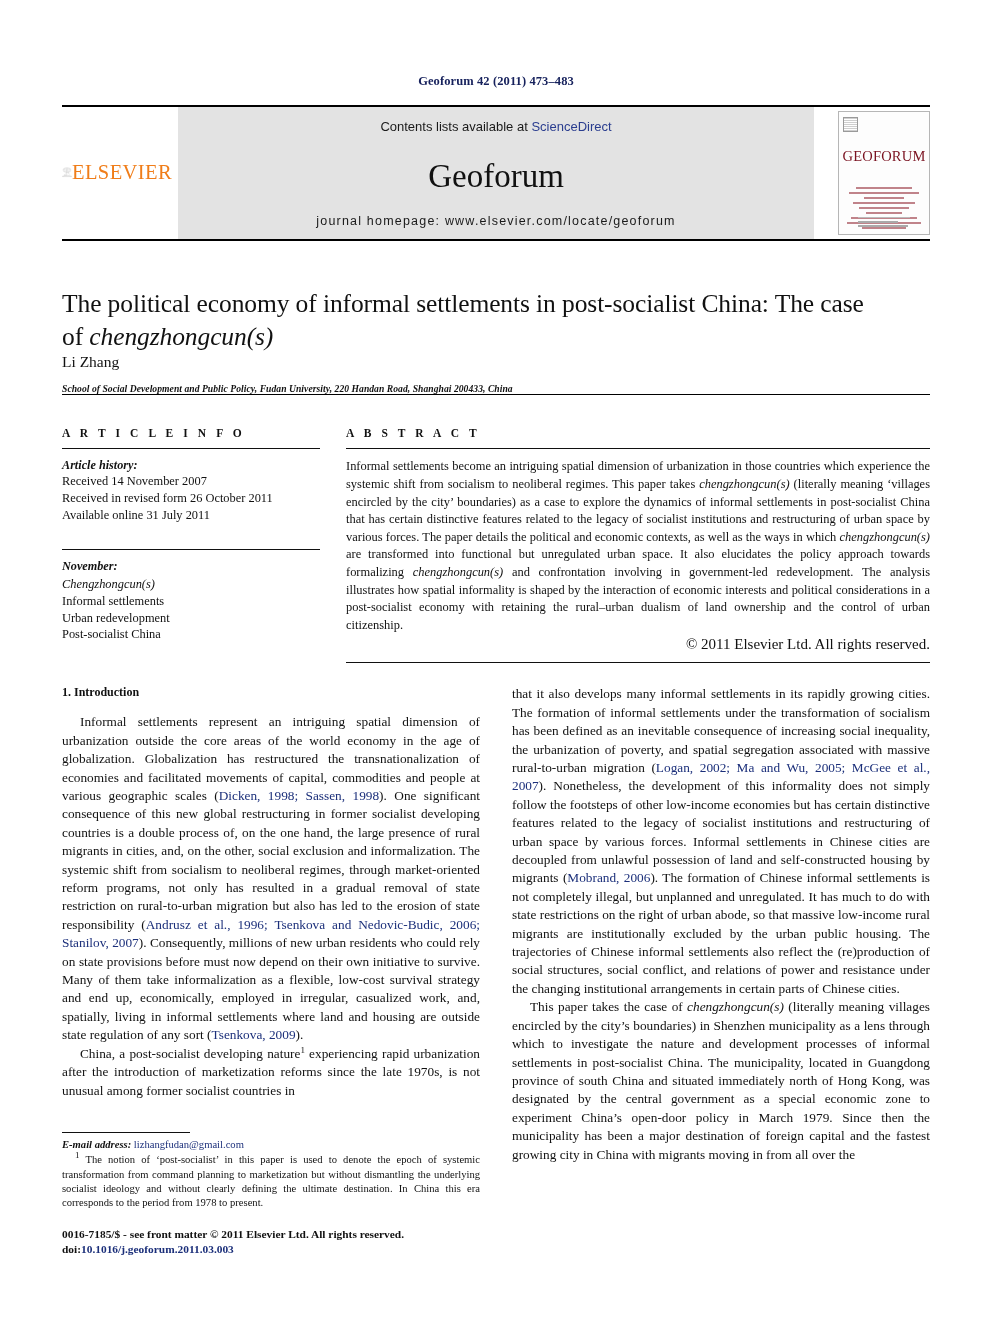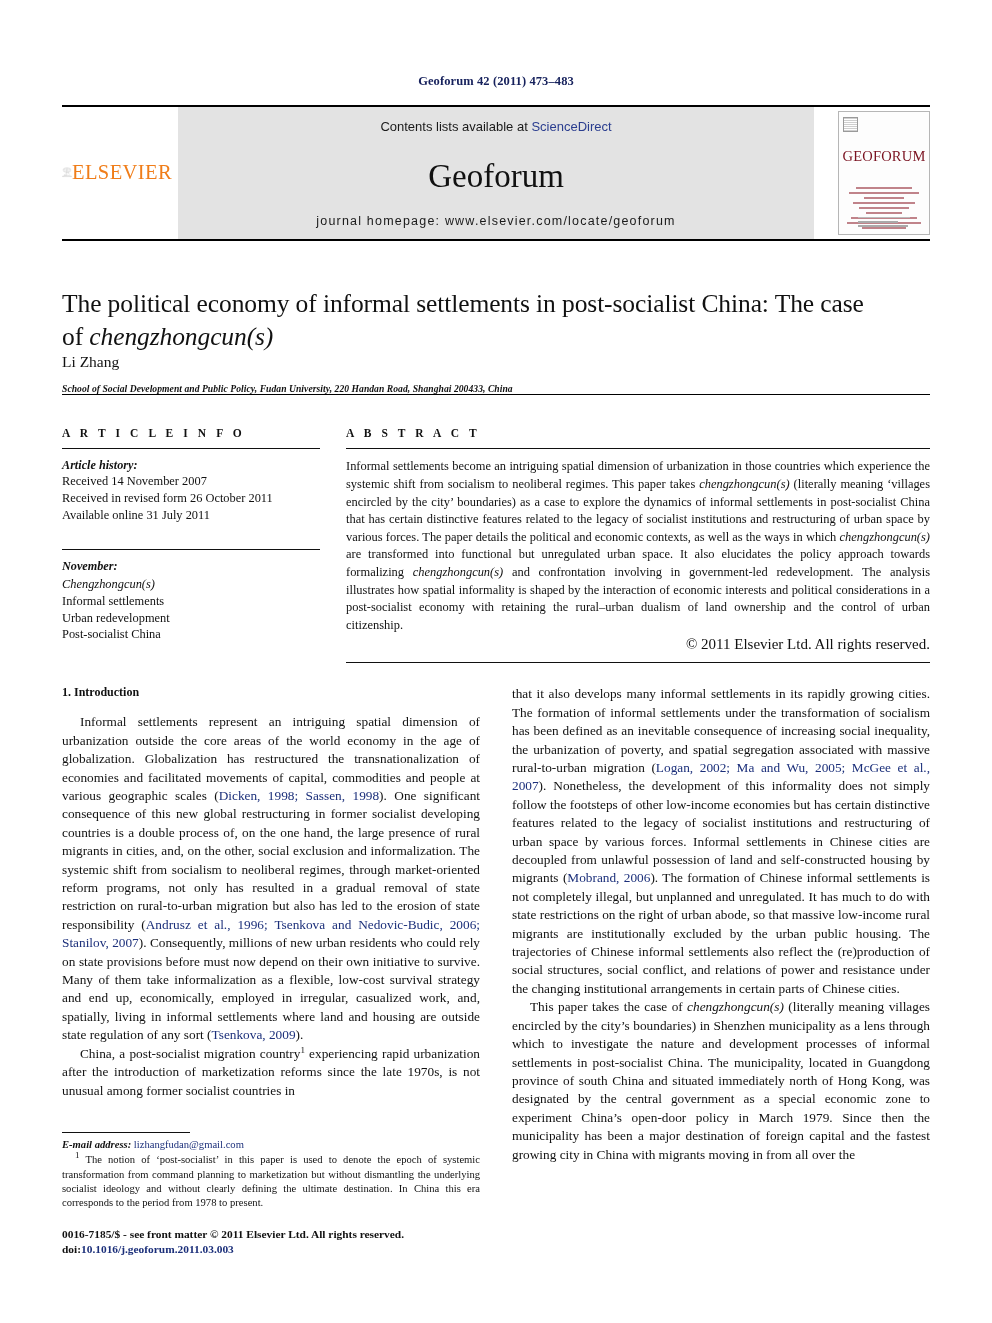--- a/index.html
+++ b/index.html
@@ -397,21 +397,21 @@
     </div>
   </div>
 
   <div class="body-cols">
 
     <div class="bcol" style="height:572px">
       <h2 class="h1">1. Introduction</h2>
 
       <p class="para"><span>Informal settlements represent an intriguing spatial dimension of urbanization outside the core areas of the world economy in the age of globalization. Globalization has restructured the transnationalization of economies and facilitated movements of capital, commodities and people at various geographic scales (</span><span class="cite">Dicken, 1998; Sassen, 1998</span><span>). One significant consequence of this new global restructuring in former socialist developing countries is a double process of, on the one hand, the large presence of rural migrants in cities, and, on the other, social exclusion and informalization. The systemic shift from socialism to neoliberal regimes, through market-oriented reform programs, not only has resulted in a gradual removal of state restriction on rural-to-urban migration but also has led to the erosion of state responsibility (</span><span class="cite">Andrusz et al., 1996; Tsenkova and Nedovic-Budic, 2006; Stanilov, 2007</span><span>). Consequently, millions of new urban residents who could rely on state provisions before must now depend on their own initiative to survive. Many of them take informalization as a flexible, low-cost survival strategy and end up, economically, employed in irregular, casualized work, and, spatially, living in informal settlements where land and housing are outside state regulation of any sort (</span><span class="cite">Tsenkova, 2009</span><span>).</span></p>
 
-      <p class="para"><span>China, a post-socialist migration country</span><sup class="fn">1</sup><span> experiencing rapid urbanization after the introduction of marketization reforms since the late 1970s, is not unusual among former socialist countries in</span></p>
+      <p class="para"><span>China, a post-socialist developing nature</span><sup class="fn">1</sup><span> experiencing rapid urbanization after the introduction of marketization reforms since the late 1970s, is not unusual among former socialist countries in</span></p>
 
       <div class="footnote-wrap">
         <div class="fn-rule"></div>
         <div class="fn-line">
           <span class="fn-email-label">E-mail address:</span>
           <span class="fn-email">lizhangfudan@gmail.com</span>
         </div>
         <div class="fn-line fn-note"><sup class="fn">1</sup><span> The notion of ‘post-socialist’ in this paper is used to denote the epoch of systemic transformation from command planning to marketization but without dismantling the underlying socialist ideology and without clearly defining the ultimate destination. In China this era corresponds to the period from 1978 to present.</span></div>
         <div class="issn-block">
           <div>0016-7185/$ - see front matter © 2011 Elsevier Ltd. All rights reserved.</div>

